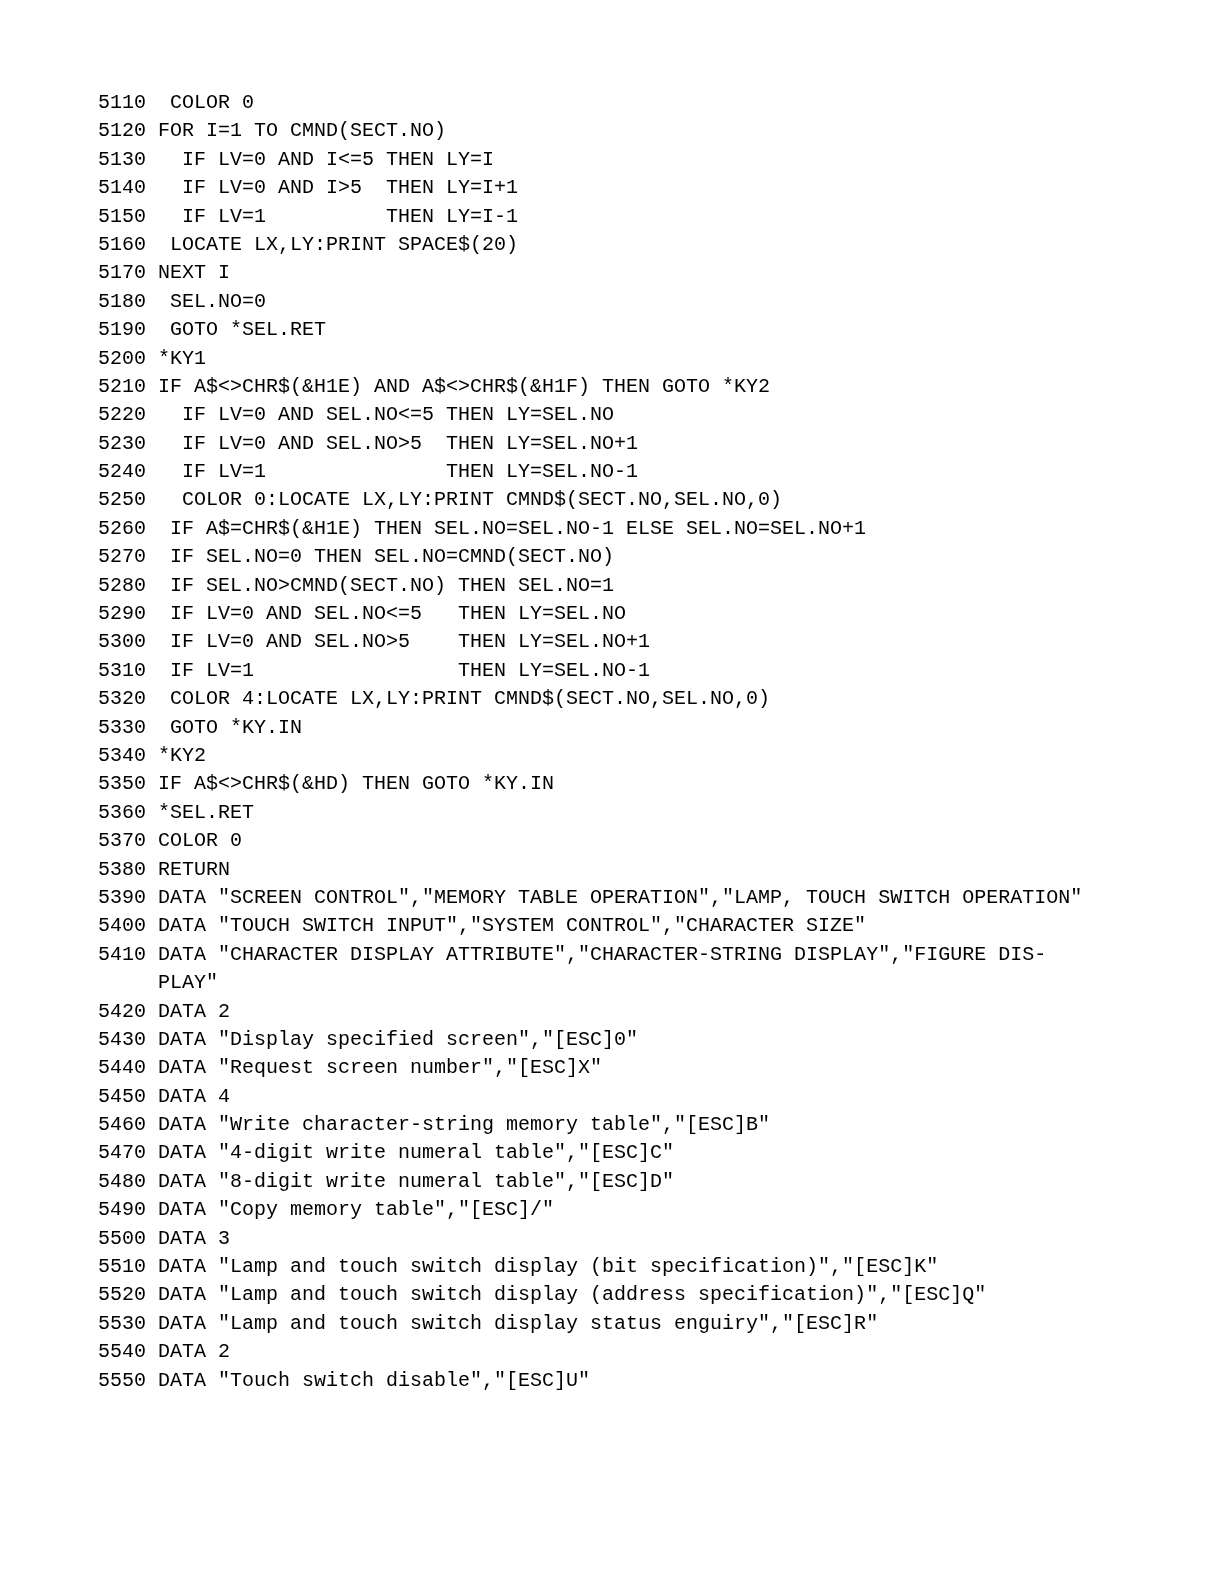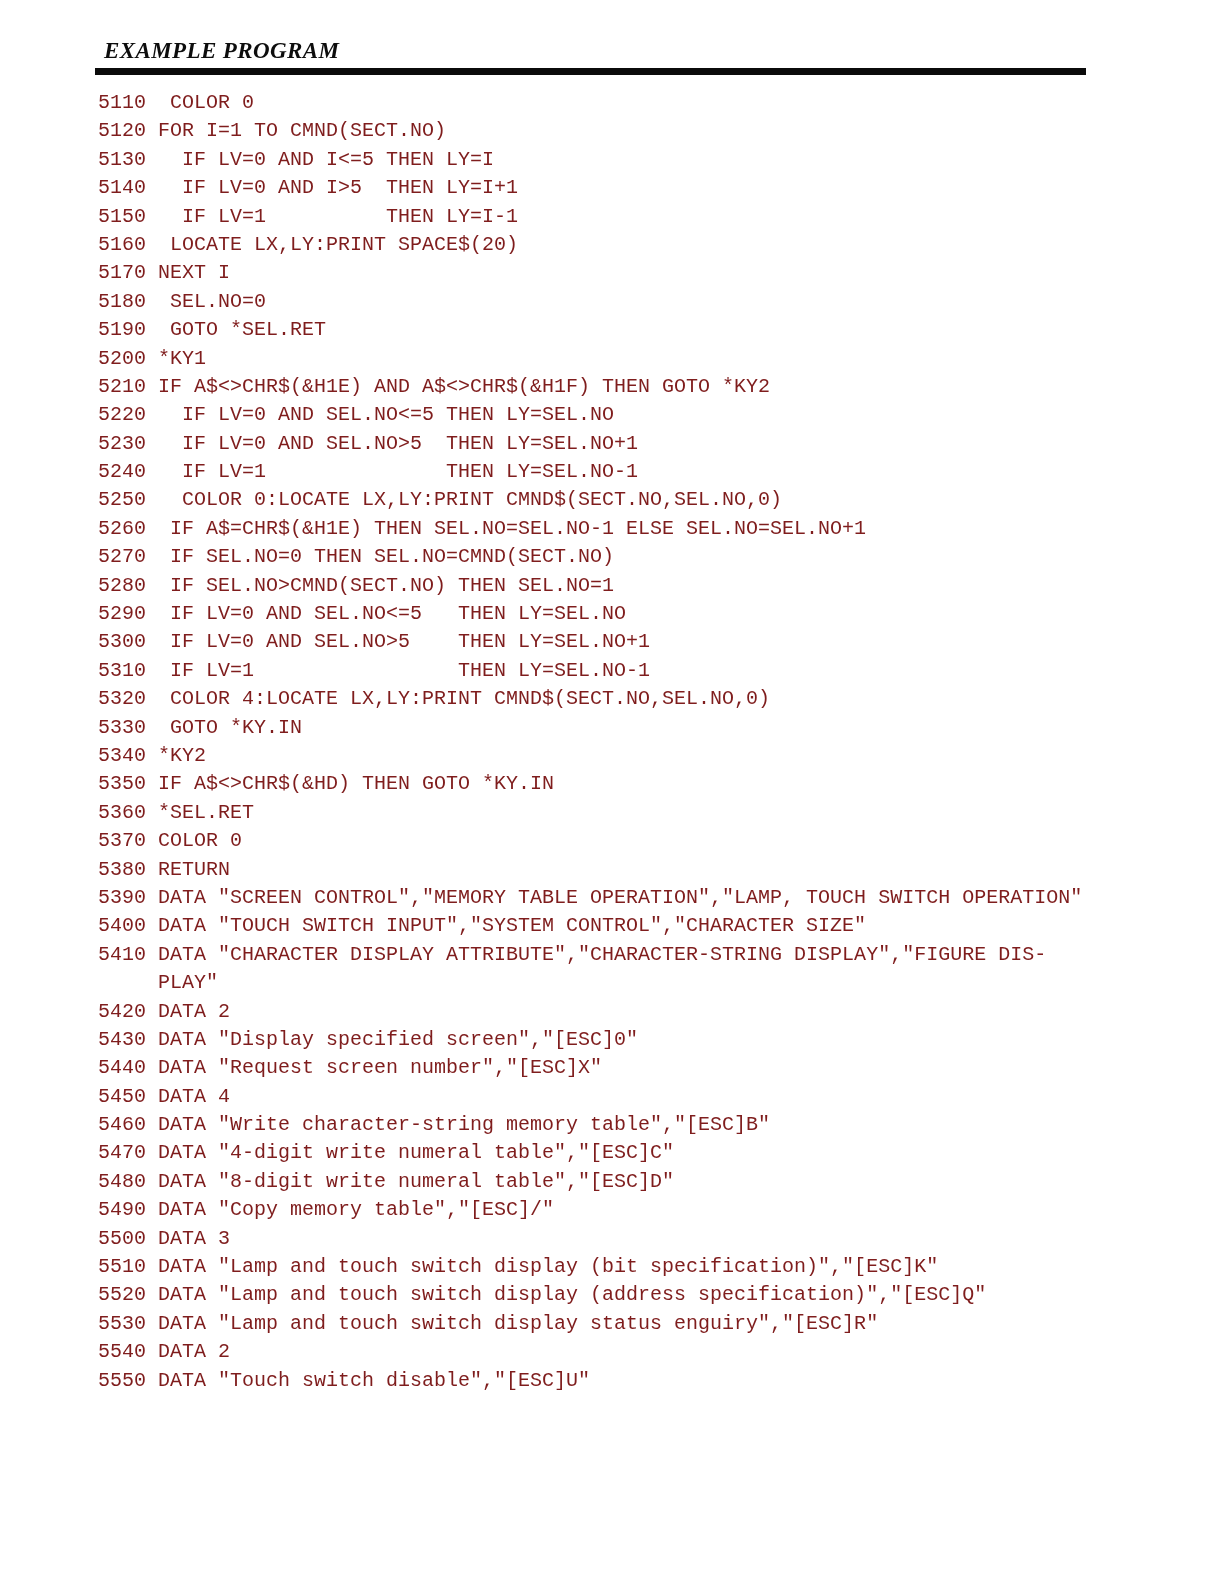--- a/index.html
+++ b/index.html
@@ -37,31 +37,27 @@
     background: #0b0b0b;
   }
   .code-listing {
     position: absolute;
     left: 98px;
     top: 89px;
     margin: 0;
     font-family: "Liberation Mono", "DejaVu Sans Mono", monospace;
     font-size: 20px;
     line-height: 28.4px;
-    color: #7f1d1d;
+    color: #000000;
     white-space: pre;
   }
   .code-line {
     height: 28.4px;
     white-space: pre;
   }
 </style>
 </head>
 <body>
 
 <div class="page">
-  <header class="page-header">
-    <h1 class="page-title">EXAMPLE PROGRAM</h1>
-    <div class="header-rule"></div>
-  </header>
 
   <pre class="code-listing"><div class="code-line">5110  COLOR 0</div><div class="code-line">5120 FOR I=1 TO CMND(SECT.NO)</div><div class="code-line">5130   IF LV=0 AND I&lt;=5 THEN LY=I</div><div class="code-line">5140   IF LV=0 AND I&gt;5  THEN LY=I+1</div><div class="code-line">5150   IF LV=1          THEN LY=I-1</div><div class="code-line">5160  LOCATE LX,LY:PRINT SPACE$(20)</div><div class="code-line">5170 NEXT I</div><div class="code-line">5180  SEL.NO=0</div><div class="code-line">5190  GOTO *SEL.RET</div><div class="code-line">5200 *KY1</div><div class="code-line">5210 IF A$&lt;&gt;CHR$(&amp;H1E) AND A$&lt;&gt;CHR$(&amp;H1F) THEN GOTO *KY2</div><div class="code-line">5220   IF LV=0 AND SEL.NO&lt;=5 THEN LY=SEL.NO</div><div class="code-line">5230   IF LV=0 AND SEL.NO&gt;5  THEN LY=SEL.NO+1</div><div class="code-line">5240   IF LV=1               THEN LY=SEL.NO-1</div><div class="code-line">5250   COLOR 0:LOCATE LX,LY:PRINT CMND$(SECT.NO,SEL.NO,0)</div><div class="code-line">5260  IF A$=CHR$(&amp;H1E) THEN SEL.NO=SEL.NO-1 ELSE SEL.NO=SEL.NO+1</div><div class="code-line">5270  IF SEL.NO=0 THEN SEL.NO=CMND(SECT.NO)</div><div class="code-line">5280  IF SEL.NO&gt;CMND(SECT.NO) THEN SEL.NO=1</div><div class="code-line">5290  IF LV=0 AND SEL.NO&lt;=5   THEN LY=SEL.NO</div><div class="code-line">5300  IF LV=0 AND SEL.NO&gt;5    THEN LY=SEL.NO+1</div><div class="code-line">5310  IF LV=1                 THEN LY=SEL.NO-1</div><div class="code-line">5320  COLOR 4:LOCATE LX,LY:PRINT CMND$(SECT.NO,SEL.NO,0)</div><div class="code-line">5330  GOTO *KY.IN</div><div class="code-line">5340 *KY2</div><div class="code-line">5350 IF A$&lt;&gt;CHR$(&amp;HD) THEN GOTO *KY.IN</div><div class="code-line">5360 *SEL.RET</div><div class="code-line">5370 COLOR 0</div><div class="code-line">5380 RETURN</div><div class="code-line">5390 DATA "SCREEN CONTROL","MEMORY TABLE OPERATION","LAMP, TOUCH SWITCH OPERATION"</div><div class="code-line">5400 DATA "TOUCH SWITCH INPUT","SYSTEM CONTROL","CHARACTER SIZE"</div><div class="code-line">5410 DATA "CHARACTER DISPLAY ATTRIBUTE","CHARACTER-STRING DISPLAY","FIGURE DIS-</div><div class="code-line">     PLAY"</div><div class="code-line">5420 DATA 2</div><div class="code-line">5430 DATA "Display specified screen","[ESC]0"</div><div class="code-line">5440 DATA "Request screen number","[ESC]X"</div><div class="code-line">5450 DATA 4</div><div class="code-line">5460 DATA "Write character-string memory table","[ESC]B"</div><div class="code-line">5470 DATA "4-digit write numeral table","[ESC]C"</div><div class="code-line">5480 DATA "8-digit write numeral table","[ESC]D"</div><div class="code-line">5490 DATA "Copy memory table","[ESC]/"</div><div class="code-line">5500 DATA 3</div><div class="code-line">5510 DATA "Lamp and touch switch display (bit specification)","[ESC]K"</div><div class="code-line">5520 DATA "Lamp and touch switch display (address specification)","[ESC]Q"</div><div class="code-line">5530 DATA "Lamp and touch switch display status enguiry","[ESC]R"</div><div class="code-line">5540 DATA 2</div><div class="code-line">5550 DATA "Touch switch disable","[ESC]U"</div></pre>
 </div>
 
 </body></html>

